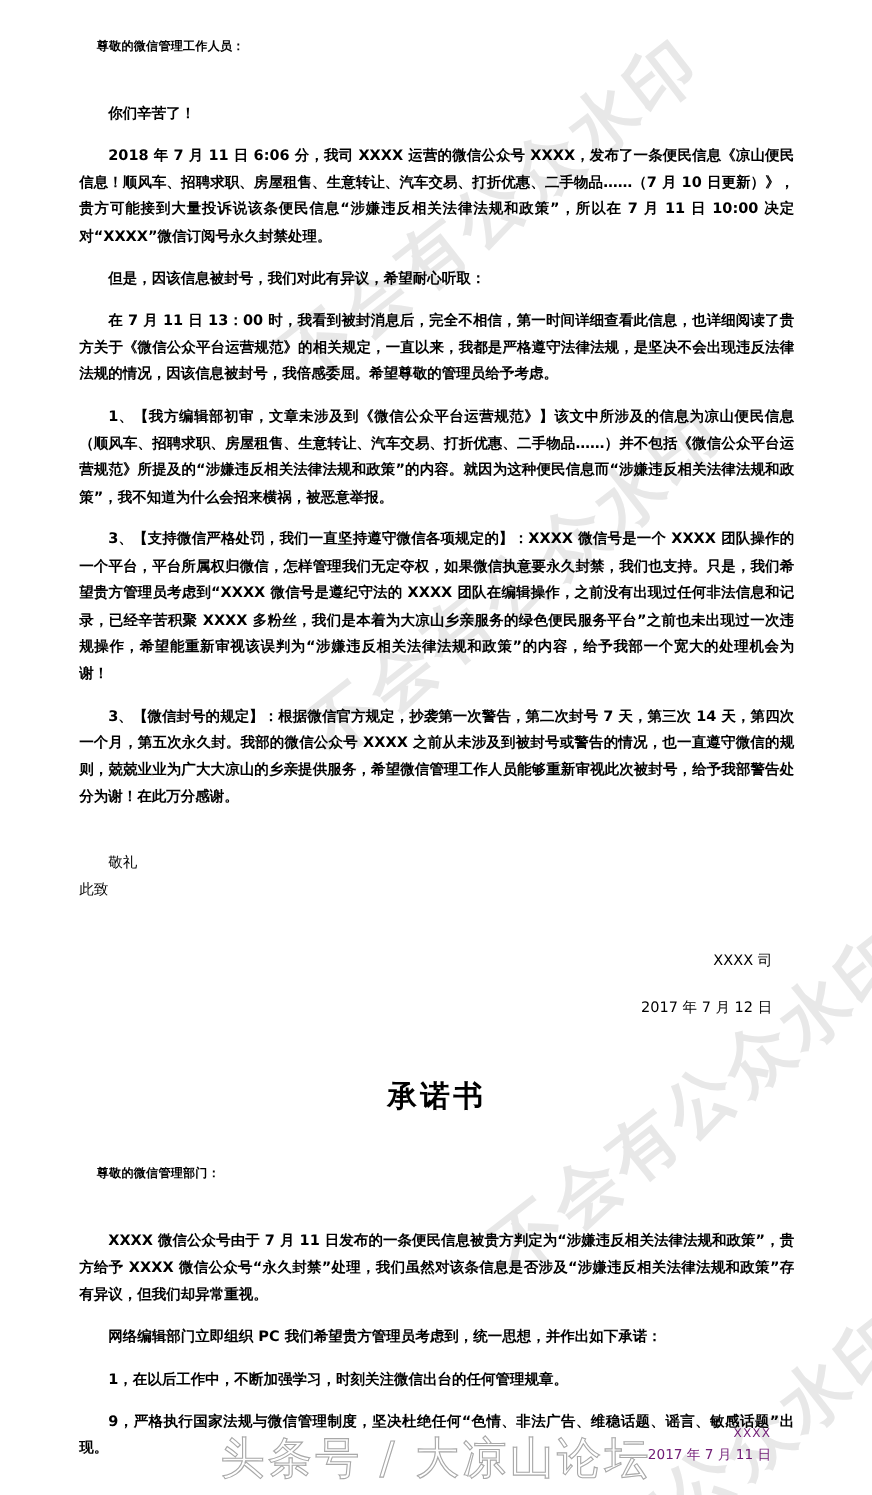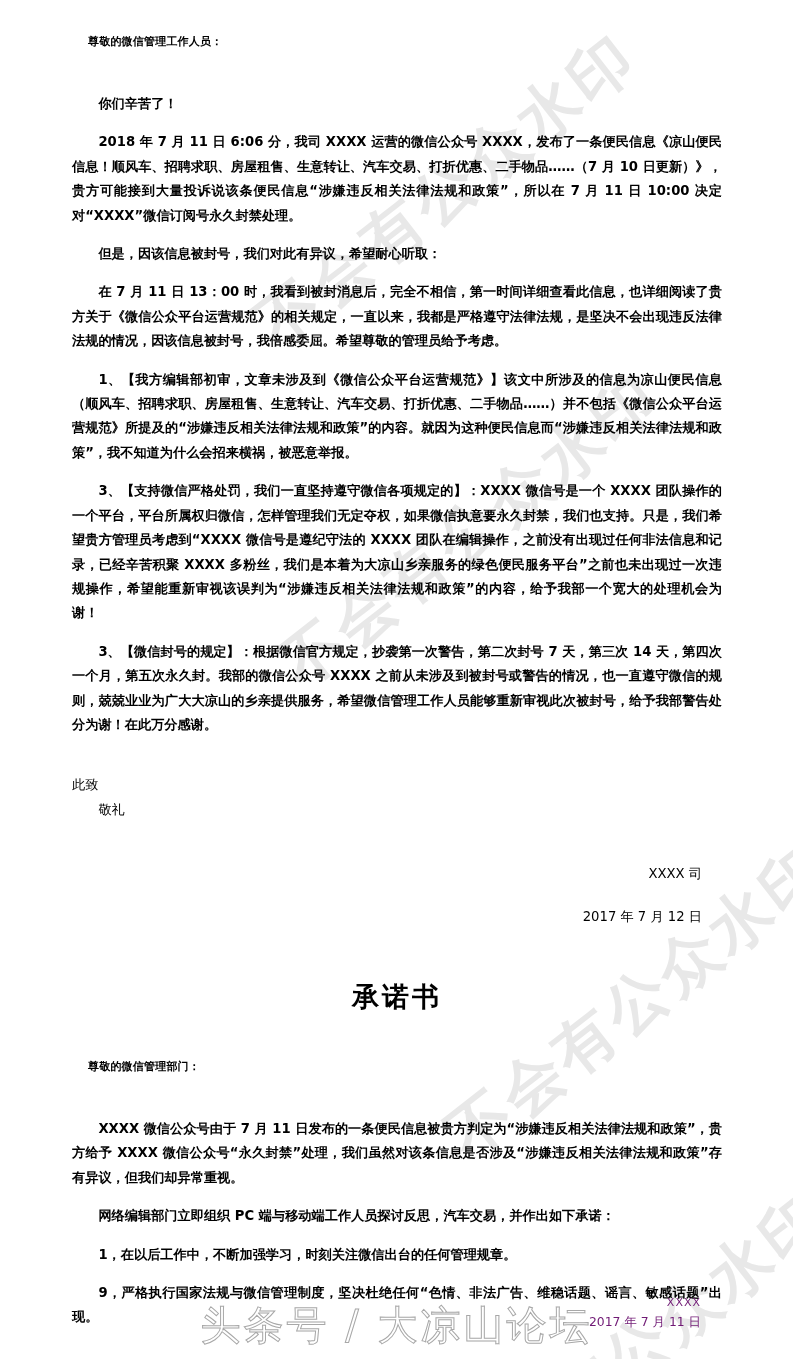--- a/index.html
+++ b/index.html
@@ -193,22 +193,22 @@
         <p class="para">3、【支持微信严格处罚，我们一直坚持遵守微信各项规定的】：XXXX 微信号是一个 XXXX 团队操作的一个平台，平台所属权归微信，怎样管理我们无定夺权，如果微信执意要永久封禁，我们也支持。只是，我们希望贵方管理员考虑到“XXXX 微信号是遵纪守法的 XXXX 团队在编辑操作，之前没有出现过任何非法信息和记录，已经辛苦积聚 XXXX 多粉丝，我们是本着为大凉山乡亲服务的绿色便民服务平台”之前也未出现过一次违规操作，希望能重新审视该误判为“涉嫌违反相关法律法规和政策”的内容，给予我部一个宽大的处理机会为谢！</p>
         <div class="gap-sm"></div>
 
         <p class="para">3、【微信封号的规定】：根据微信官方规定，抄袭第一次警告，第二次封号 7 天，第三次 14 天，第四次一个月，第五次永久封。我部的微信公众号 XXXX 之前从未涉及到被封号或警告的情况，也一直遵守微信的规则，兢兢业业为广大大凉山的乡亲提供服务，希望微信管理工作人员能够重新审视此次被封号，给予我部警告处分为谢！在此万分感谢。</p>
         <div class="gap-sm"></div>
 
       </div>
 
       <div class="gap-md"></div>
 
+      <p class="closing-line indent1">敬礼</p>
       <p class="closing-line">此致</p>
-      <p class="closing-line indent1">敬礼</p>
 
       <div class="gap-md"></div>
 
       <p class="signature">XXXX 司</p>
       <p class="signature">2017 年 7 月 12 日</p>
 
     </section>
 
     <div class="gap-lg"></div>
 
@@ -220,21 +220,21 @@
 
       <h1 class="salutation2">尊敬的微信管理部门：</h1>
 
       <div class="gap-md"></div>
 
       <div class="doc-body">
 
         <p class="para">XXXX 微信公众号由于 7 月 11 日发布的一条便民信息被贵方判定为“涉嫌违反相关法律法规和政策”，贵方给予 XXXX 微信公众号“永久封禁”处理，我们虽然对该条信息是否涉及“涉嫌违反相关法律法规和政策”存有异议，但我们却异常重视。</p>
         <div class="gap-sm"></div>
 
-        <p class="para">网络编辑部门立即组织 PC 端与移动端工作人员探讨反思，汽车交易，并作出如下承诺：</p>
+        <p class="para">网络编辑部门立即组织 PC 我们希望贵方管理员考虑到，统一思想，并作出如下承诺：</p>
         <div class="gap-sm"></div>
 
         <p class="para">1，在以后工作中，不断加强学习，时刻关注微信出台的任何管理规章。</p>
         <div class="gap-sm"></div>
 
         <p class="para">9，严格执行国家法规与微信管理制度，坚决杜绝任何“色情、非法广告、维稳话题、谣言、敏感话题”出现。</p>
       </div>
 
     </section>
 

